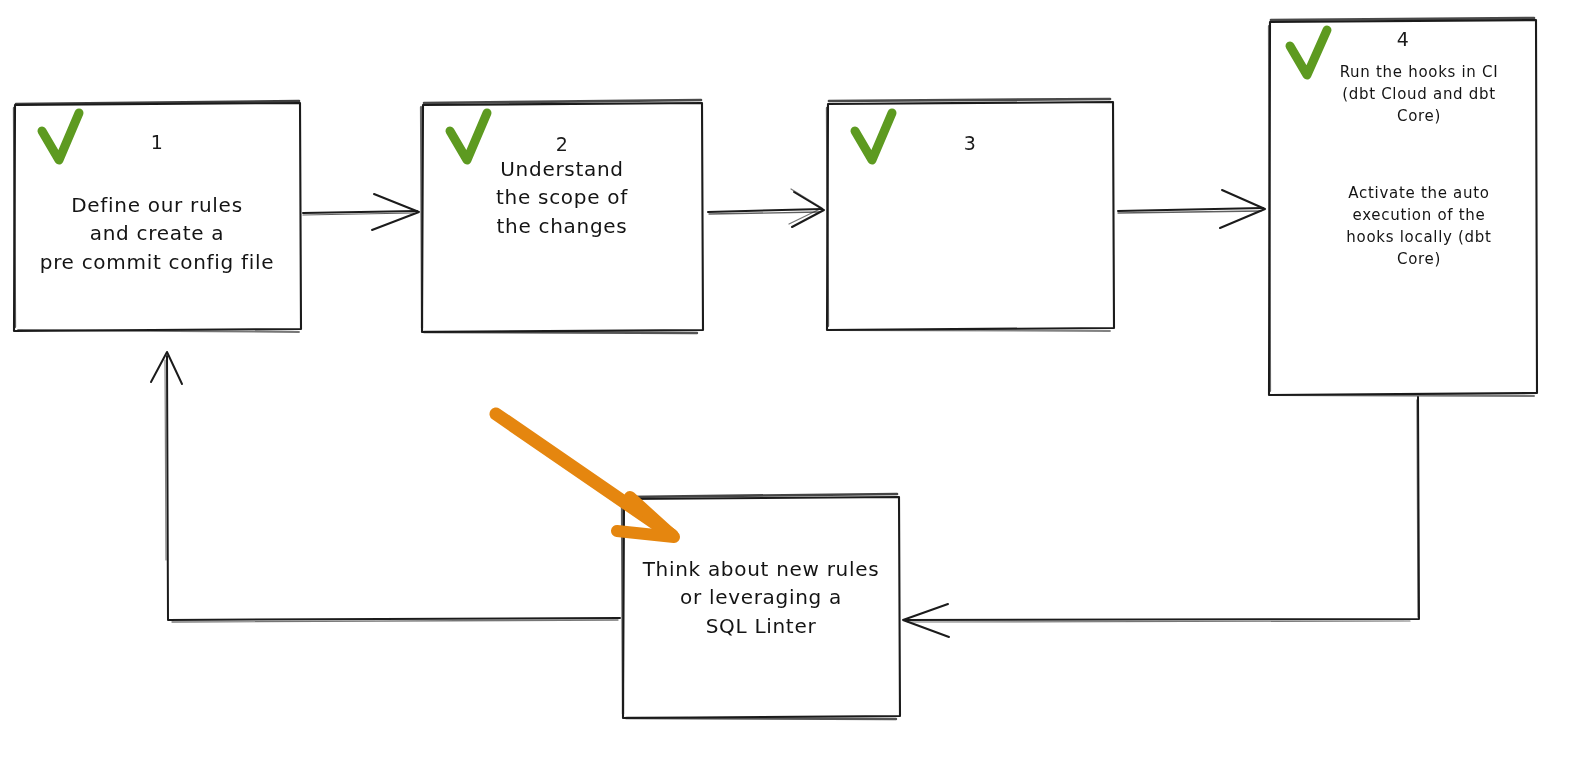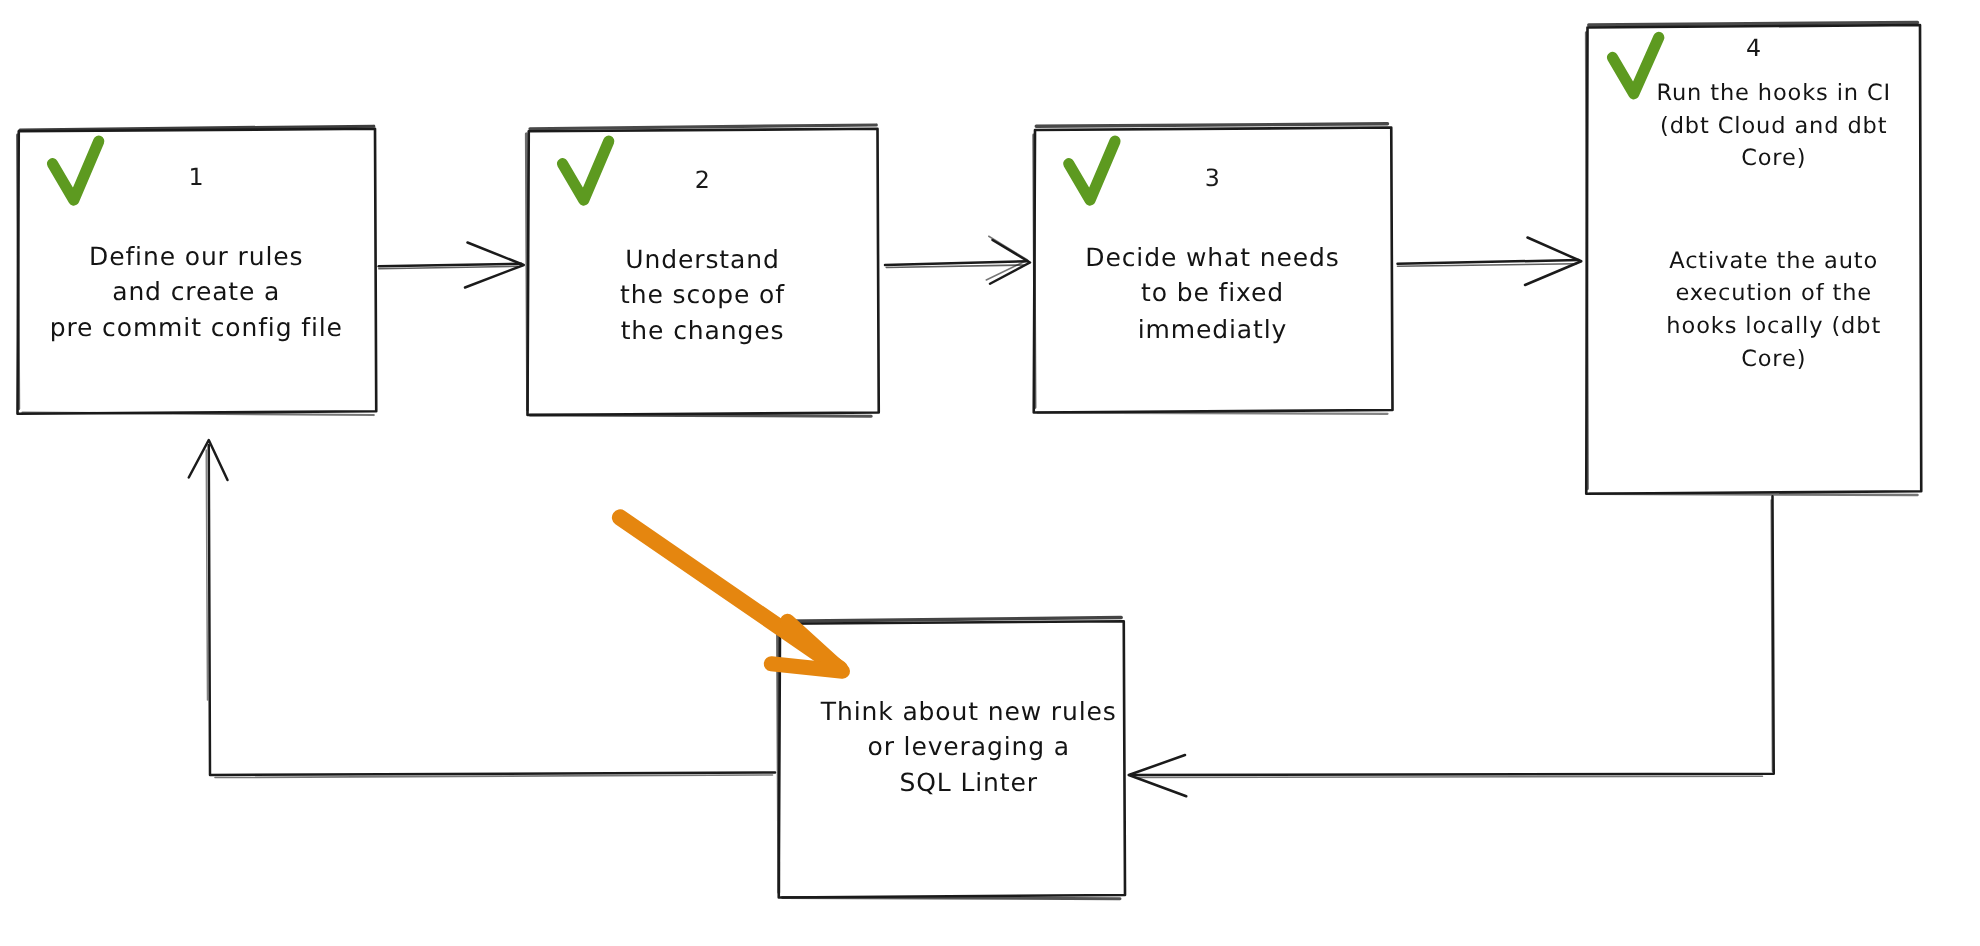--- a/index.html
+++ b/index.html
@@ -60,32 +60,32 @@
     letter-spacing: 0.7px;
     white-space: pre-line;
   }
   
   #node-1 { left: 13px;   top: 103px; width: 288px; height: 228px; }
   #node-1 .node-num  { margin-top: 28px; }
   #node-1 .node-body { margin-top: 38px; }
 
   #node-2 { left: 421px;  top: 103px; width: 282px; height: 229px; }
   #node-2 .node-num  { margin-top: 30px; }
-  #node-2 .node-body { margin-top: 38px; }
+  #node-2 .node-body { }
 
   #node-3 { left: 826px;  top: 102px; width: 288px; height: 229px; }
   #node-3 .node-num  { margin-top: 30px; }
   #node-3 .node-body { margin-top: 38px; }
 
   #node-4 { left: 1268px; top: 20px;  width: 270px; height: 376px; }
   #node-4 .node-num  { margin-top: 8px; }
-  #node-4 .node-body { margin-top: 12px; font-size: 18px; line-height: 1.45; margin-left: 32px; }
+  #node-4 .node-body { margin-top: 12px; font-size: 15px; line-height: 1.45; margin-left: 32px; }
   #node-4 .node-check { top: 22px; }
 
-  #node-5 { left: 636px;  top: 497px; width: 278px; height: 221px; }
+  #node-5 { left: 622px;  top: 497px; width: 278px; height: 221px; }
   #node-5 .node-body { margin-top: 58px; }
 
   .spacer-gap { display:block; height: 22px; }
 </style>
 </head>
 <body>
 
 <div id="canvas">
 
   <svg id="sketch-layer" viewBox="0 0 1584 757">
@@ -186,23 +186,20 @@
     <div class="node-check"></div>
     <div class="node-num">2</div>
     <div class="node-body">Understand
 the scope of
 the changes</div>
   </div>
 
   <div class="node" id="node-3">
     <div class="node-check"></div>
     <div class="node-num">3</div>
-    <div class="node-body">Decide what needs
-to be fixed
-immediatly</div>
   </div>
 
   <div class="node" id="node-4">
     <div class="node-check"></div>
     <div class="node-num">4</div>
     <div class="node-body">Run the hooks in CI
 (dbt Cloud and dbt
 Core)</div>
     <span class="spacer-gap"></span>
     <span class="spacer-gap"></span>

